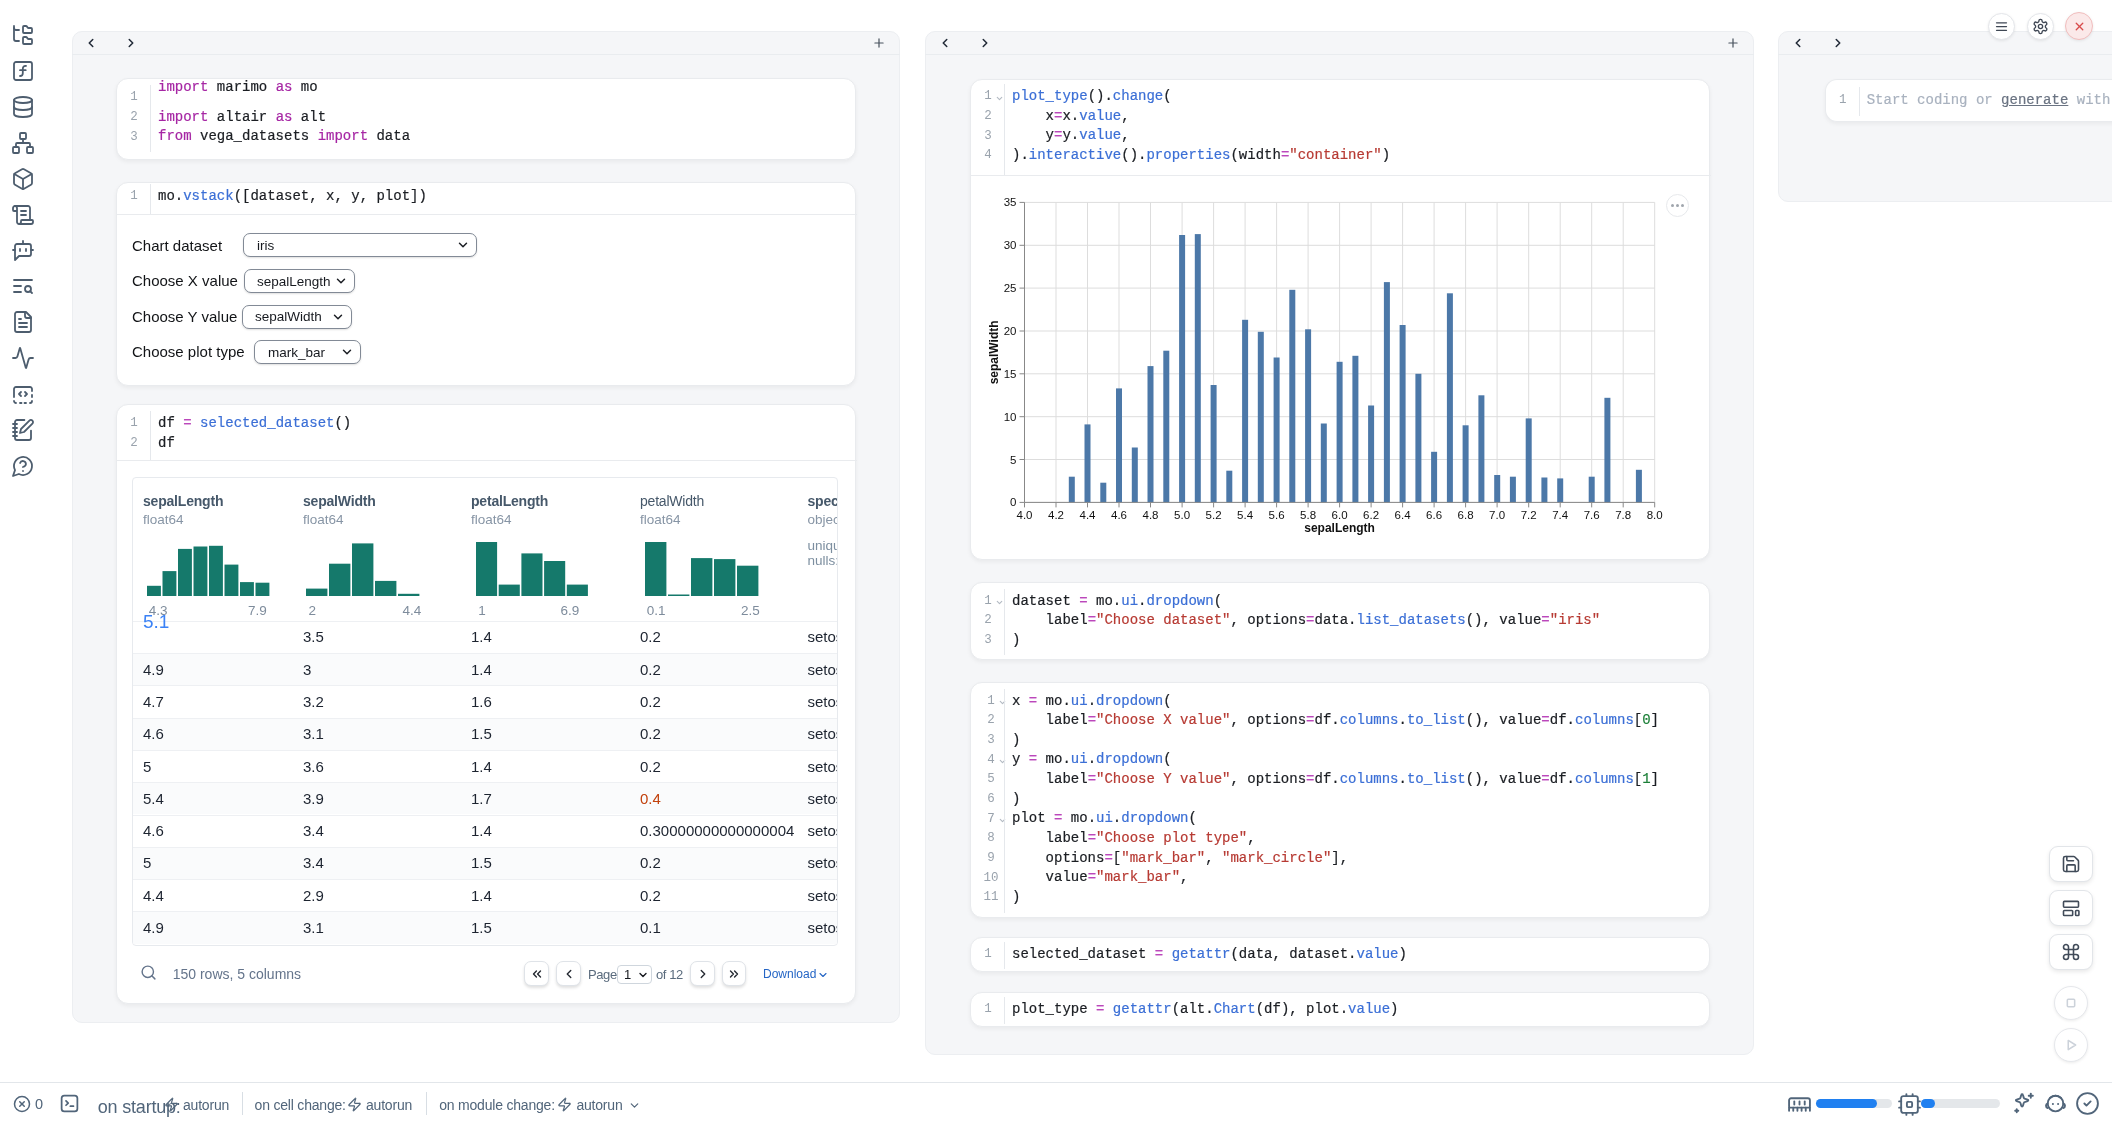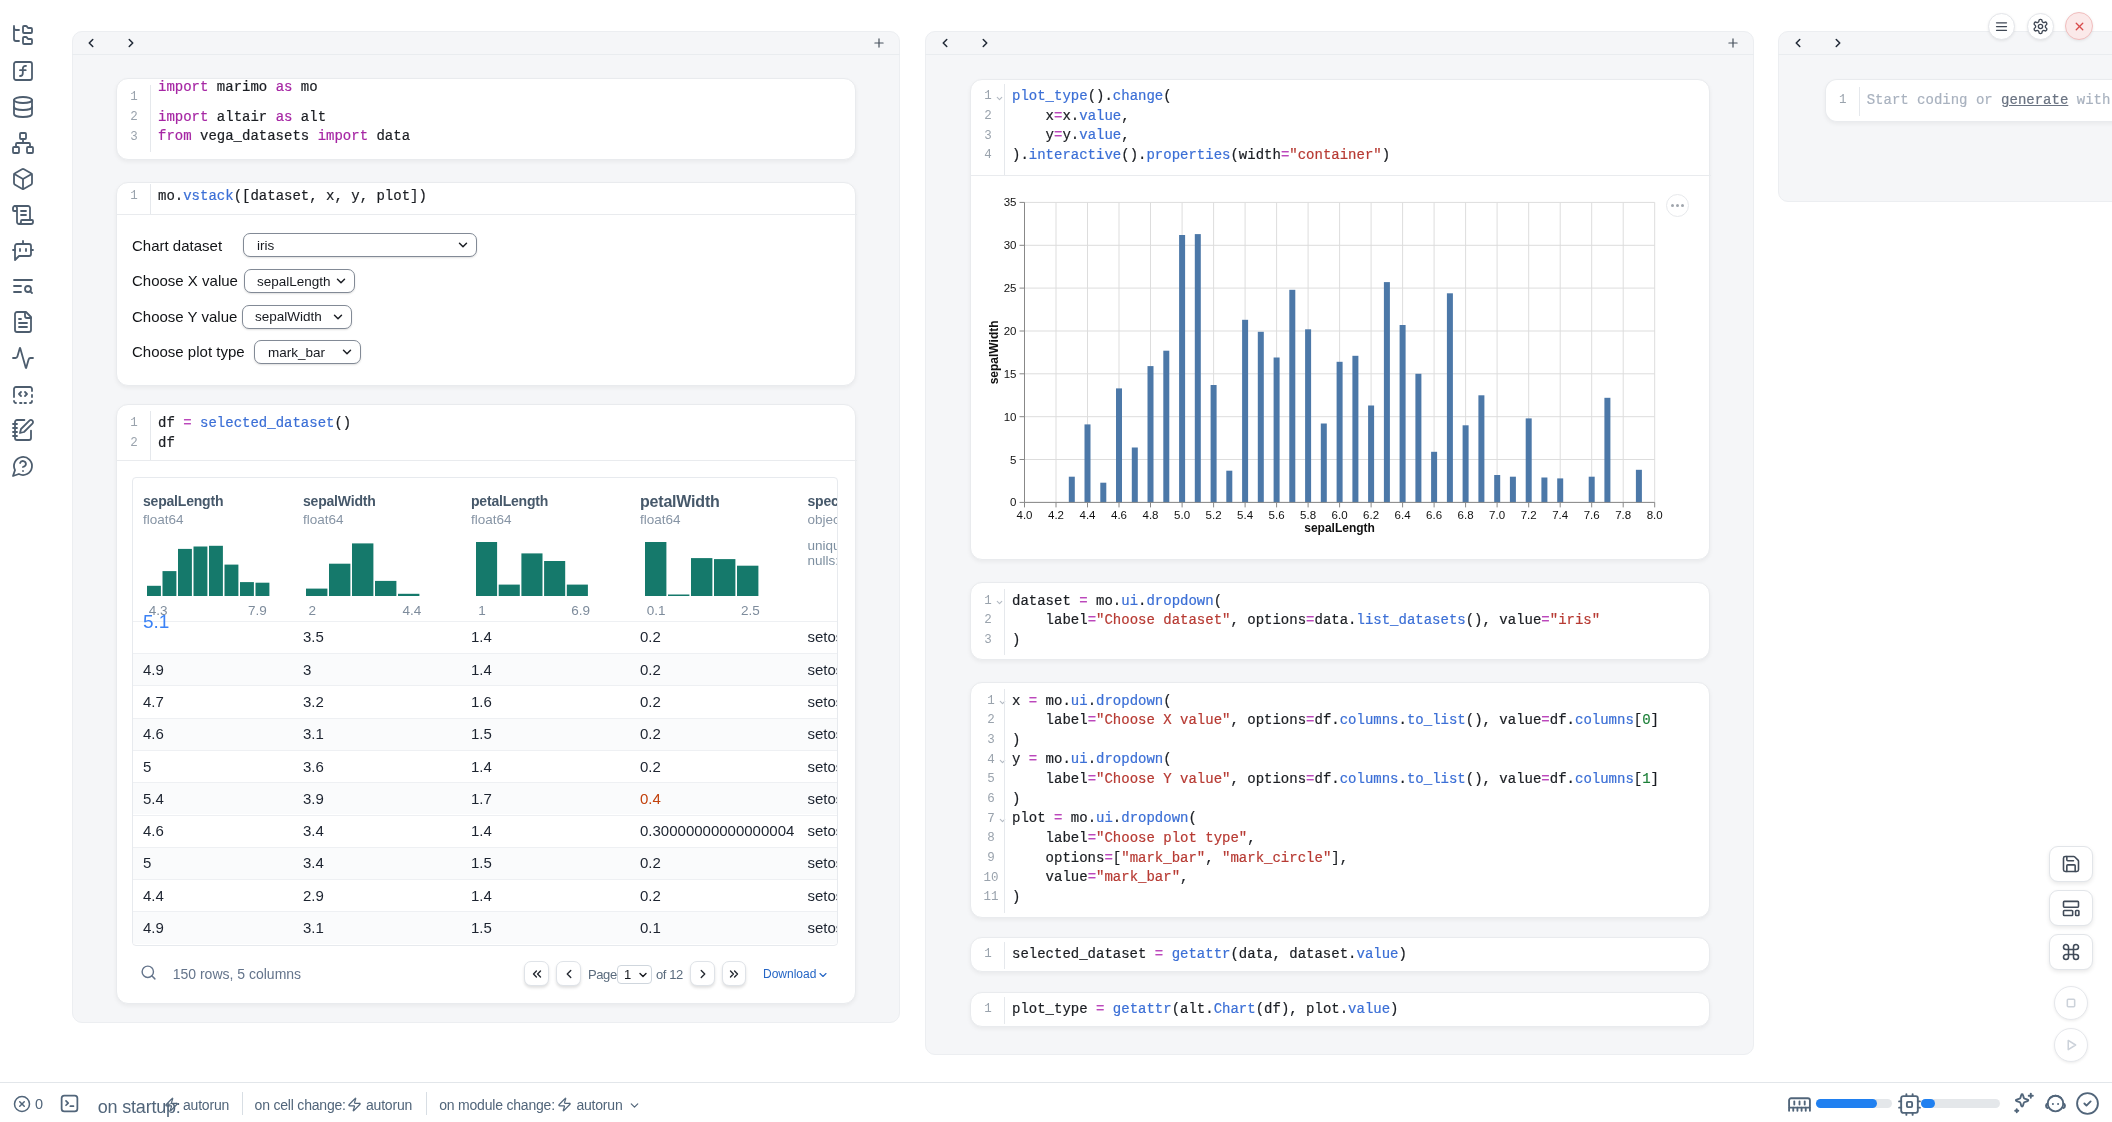--- a/index.html
+++ b/index.html
@@ -237,21 +237,21 @@
     <div class="abs" style="left:0;top:368.8px;width:706px;height:1px;background:#eef0f3"></div>
     <div class="abs" style="left:0;top:401.1px;width:706px;height:1px;background:#eef0f3"></div>
     <div class="abs" style="left:0;top:433.4px;width:706px;height:32.3px;background:#fafbfc"></div>
     <div class="abs" style="left:0;top:433.4px;width:706px;height:1px;background:#eef0f3"></div>
     <div class="abs" style="left:10.0px;top:15px;font-size:14px;letter-spacing:-.2px;font-weight:bold;color:#46586a">sepalLength</div>
     <div class="abs" style="left:10.0px;top:34px;font-size:13.5px;color:#8795a5">float64</div>
     <div class="abs" style="left:170.0px;top:15px;font-size:14px;letter-spacing:-.2px;font-weight:bold;color:#46586a">sepalWidth</div>
     <div class="abs" style="left:170.0px;top:34px;font-size:13.5px;color:#8795a5">float64</div>
     <div class="abs" style="left:338.0px;top:15px;font-size:14px;letter-spacing:-.2px;font-weight:bold;color:#46586a">petalLength</div>
     <div class="abs" style="left:338.0px;top:34px;font-size:13.5px;color:#8795a5">float64</div>
-    <div class="abs" style="left:507.0px;top:15px;font-size:16px;letter-spacing:-.2px;font-weight:bold;color:#46586a">petalWidth</div>
+    <div class="abs" style="left:507.0px;top:15px;font-size:14px;letter-spacing:-.2px;font-weight:normal;color:#46586a">petalWidth</div>
     <div class="abs" style="left:507.0px;top:34px;font-size:13.5px;color:#8795a5">float64</div>
     <div class="abs" style="left:674.5px;top:15px;font-size:14px;letter-spacing:-.2px;font-weight:bold;color:#46586a">species</div>
     <div class="abs" style="left:674.5px;top:34px;font-size:13.5px;color:#8795a5">object</div>
     <div class="abs" style="left:674.5px;top:59.5px;font-size:13.5px;color:#7d8fa0">unique:&nbsp;3</div>
     <div class="abs" style="left:674.5px;top:74.5px;font-size:13.5px;color:#7d8fa0">nulls:&nbsp;0</div>
     <svg class="abs" style="left:13.7px;top:64.0px" width="126" height="54" viewBox="0 0 126 54">
       <rect x="0.0" y="43.80" width="13.9" height="10.20" fill="#15796b"></rect>
       <rect x="15.5" y="29.10" width="13.9" height="24.90" fill="#15796b"></rect>
       <rect x="31.0" y="6.90" width="13.9" height="47.10" fill="#15796b"></rect>
       <rect x="46.5" y="4.50" width="13.9" height="49.50" fill="#15796b"></rect>
@@ -279,21 +279,21 @@
       <rect x="23.0" y="52.50" width="21.4" height="1.50" fill="#15796b"></rect>
       <rect x="46.0" y="16.10" width="21.4" height="37.90" fill="#15796b"></rect>
       <rect x="69.0" y="17.10" width="21.4" height="36.90" fill="#15796b"></rect>
       <rect x="92.0" y="23.70" width="21.4" height="30.30" fill="#15796b"></rect>
     </svg>
     <div class="abs" style="left:15.7px;top:125px;font-size:13.5px;color:#7e8c9c">4.3</div>
     <div class="abs" style="left:93.7px;top:125px;width:40px;text-align:right;font-size:13.5px;color:#7e8c9c">7.9</div>
     <div class="abs" style="left:175.4px;top:125px;font-size:13.5px;color:#7e8c9c">2</div>
     <div class="abs" style="left:248.4px;top:125px;width:40px;text-align:right;font-size:13.5px;color:#7e8c9c">4.4</div>
     <div class="abs" style="left:345.2px;top:125px;font-size:13.5px;color:#7e8c9c">1</div>
-    <div class="abs" style="left:417.0px;top:125px;width:40px;text-align:right;font-size:13.5px;color:#7e8c9c">6.9</div>
+    <div class="abs" style="left:417.0px;top:125px;width:40px;text-align:center;font-size:13.5px;color:#7e8c9c">6.9</div>
     <div class="abs" style="left:513.7px;top:125px;font-size:13.5px;color:#7e8c9c">0.1</div>
     <div class="abs" style="left:586.7px;top:125px;width:40px;text-align:right;font-size:13.5px;color:#7e8c9c">2.5</div>
     <div class="abs" style="left:10.0px;top:133px;font-size:19px;color:#3b82f6">5.1</div>
     <div class="abs" style="left:170.0px;top:150.3px;font-size:15px;color:#1d2430">3.5</div>
     <div class="abs" style="left:338.0px;top:150.3px;font-size:15px;color:#1d2430">1.4</div>
     <div class="abs" style="left:507.0px;top:150.3px;font-size:15px;color:#1d2430">0.2</div>
     <div class="abs" style="left:674.5px;top:150.3px;font-size:15px;color:#1d2430">setosa</div>
     <div class="abs" style="left:10.0px;top:182.7px;font-size:15px;color:#1d2430">4.9</div>
     <div class="abs" style="left:170.0px;top:182.7px;font-size:15px;color:#1d2430">3</div>
     <div class="abs" style="left:338.0px;top:182.7px;font-size:15px;color:#1d2430">1.4</div>

